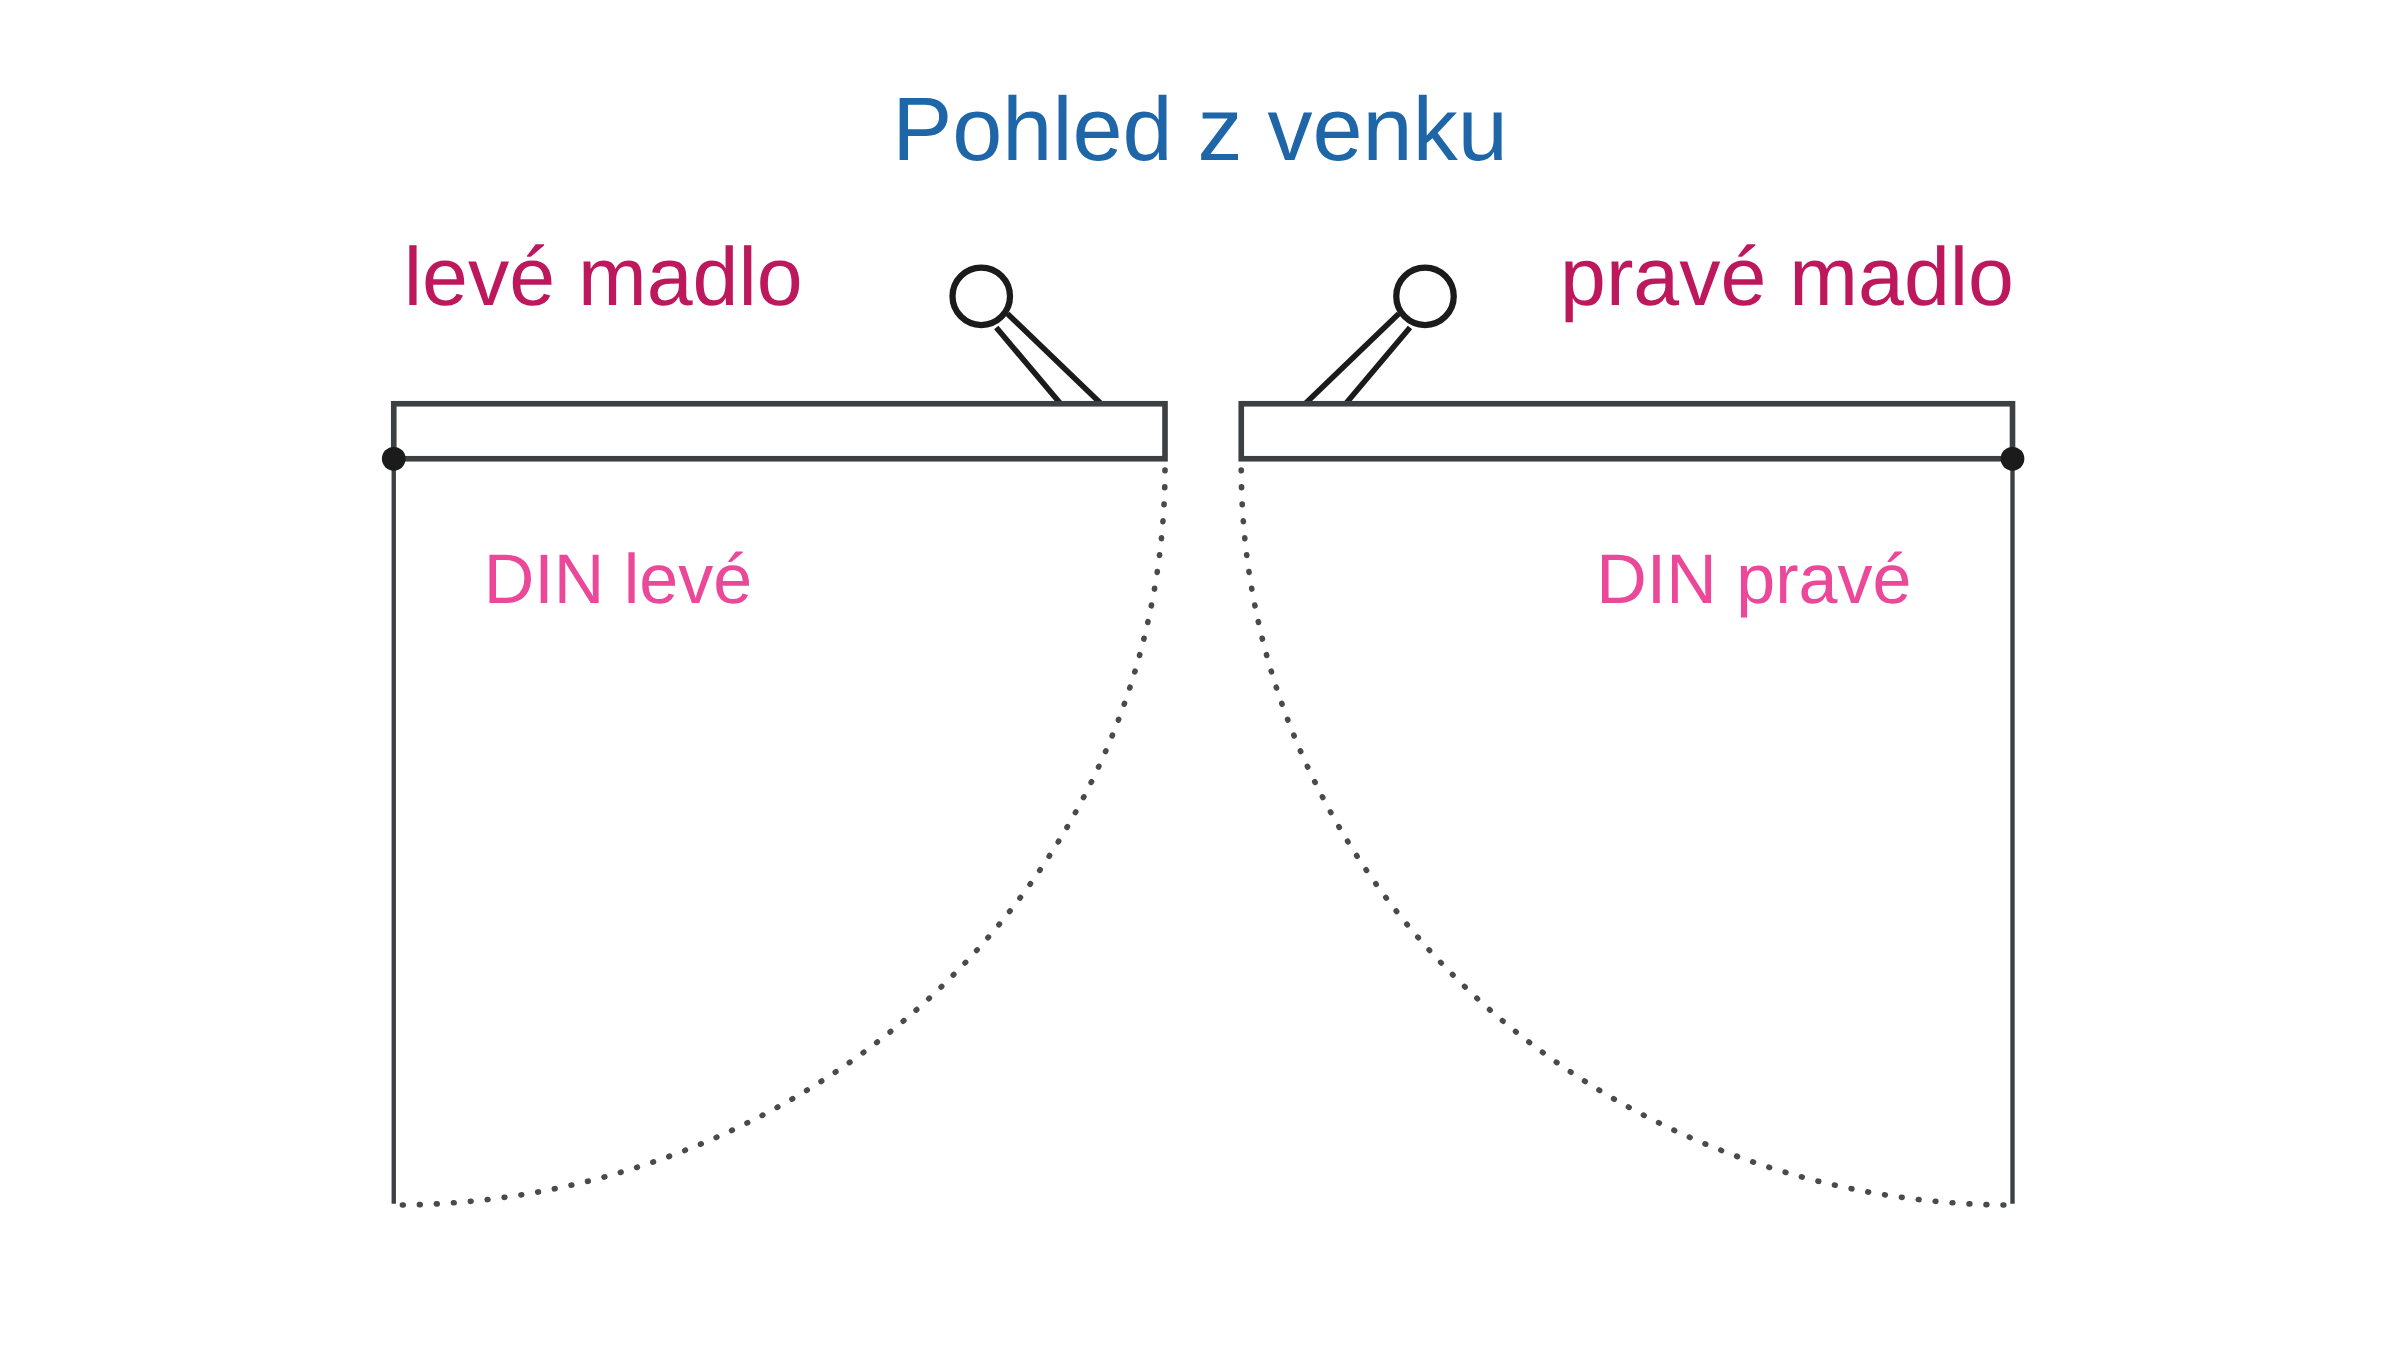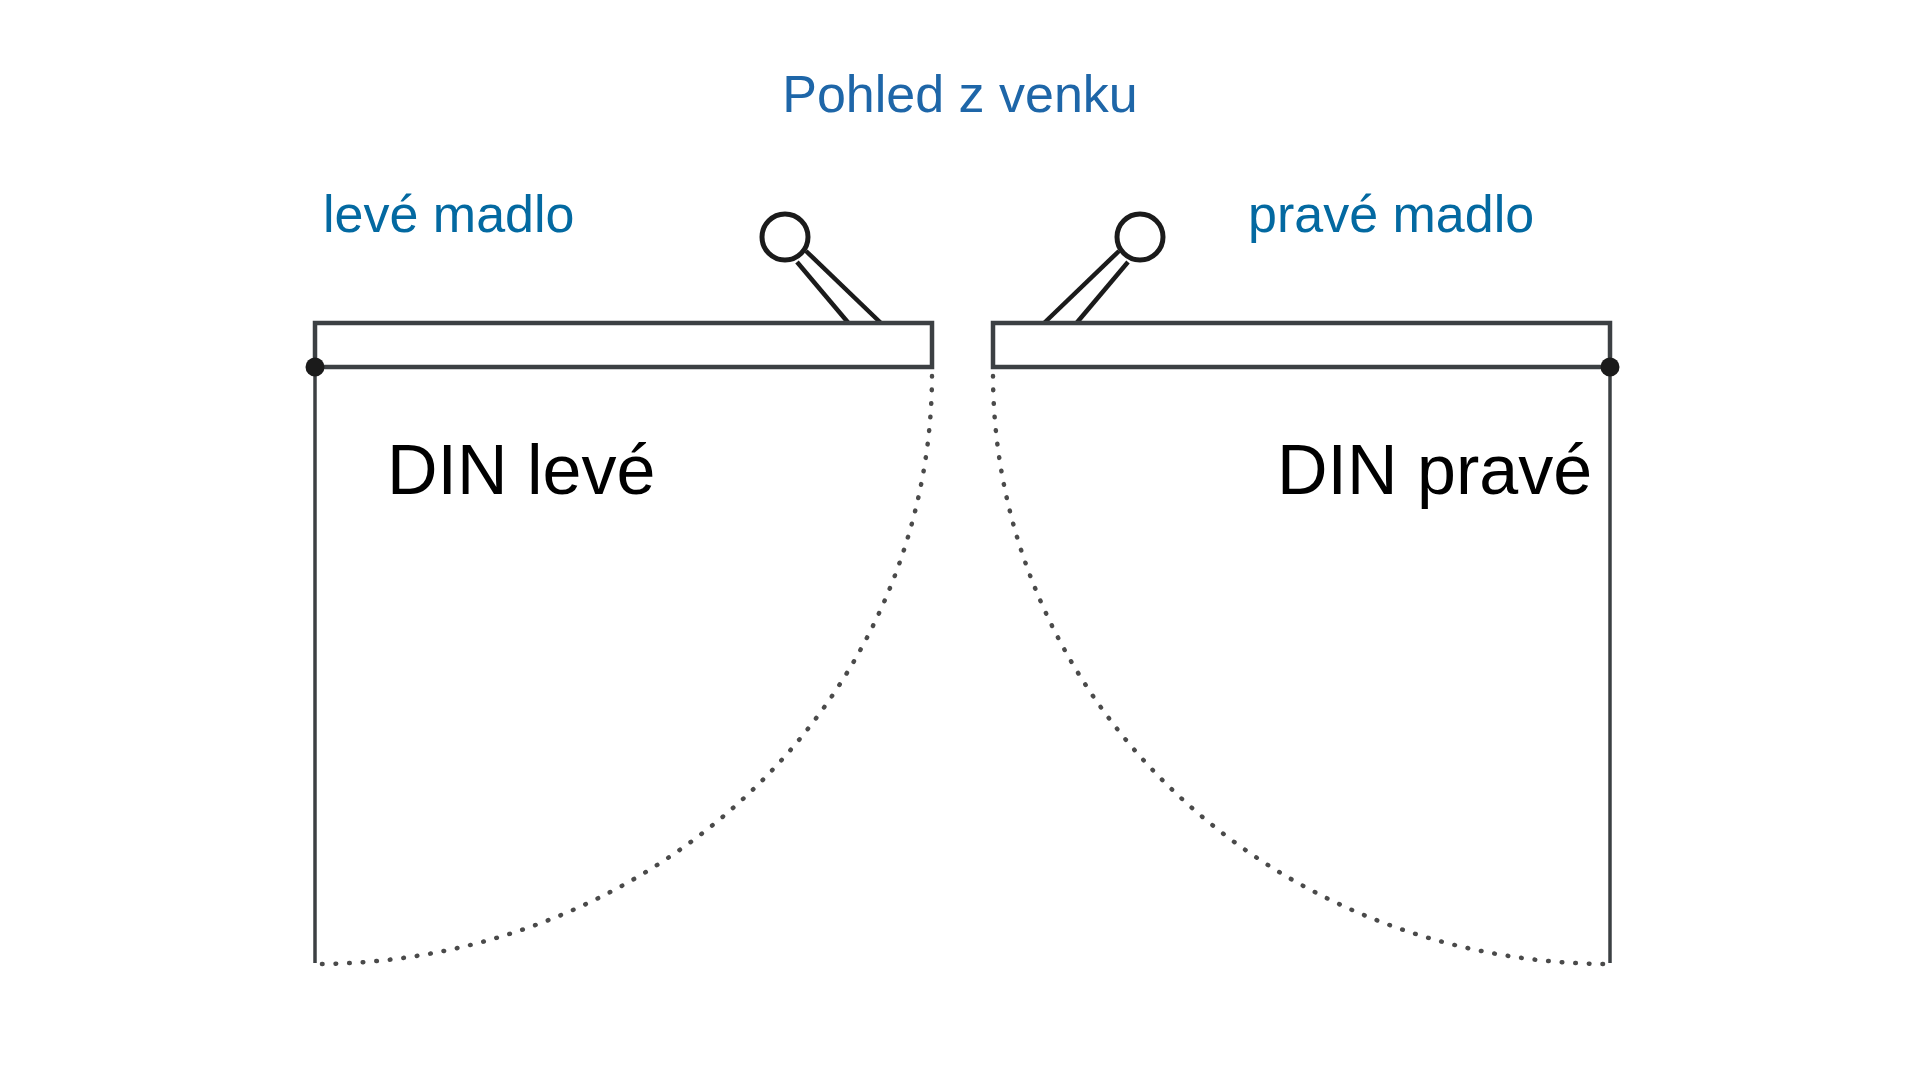--- a/index.html
+++ b/index.html
@@ -28,33 +28,33 @@
     position: absolute;
     white-space: nowrap;
     line-height: 1;
     font-weight: 400;
   }
   .title {
     left: 0;
     right: 0;
     top: 68px;
     text-align: center;
-    font-size: 52px;
+    font-size: 72px;
     color: #1E66A8;
   }
   .lbl-gray {
-    font-size: 52px;
-    color: #0369a1;
+    font-size: 66px;
+    color: #be185d;
     text-align: center;
   }
   .lbl-left-handle  { left: 323px;  top: 188px; }
   .lbl-right-handle { left: 1248px; top: 188px; }
   .lbl-din {
-    font-size: 70px;
-    color: #000000;
+    font-size: 56px;
+    color: #ec4899;
   }
   .lbl-din-left  { left: 387px;  top: 435px; }
   .lbl-din-right { left: 1246px; top: 435px; margin-left: 31px; }
 </style>
 </head>
 <body>
 
 <div class="stage">
 
   <svg viewBox="0 0 1920 1080" aria-hidden="true">

